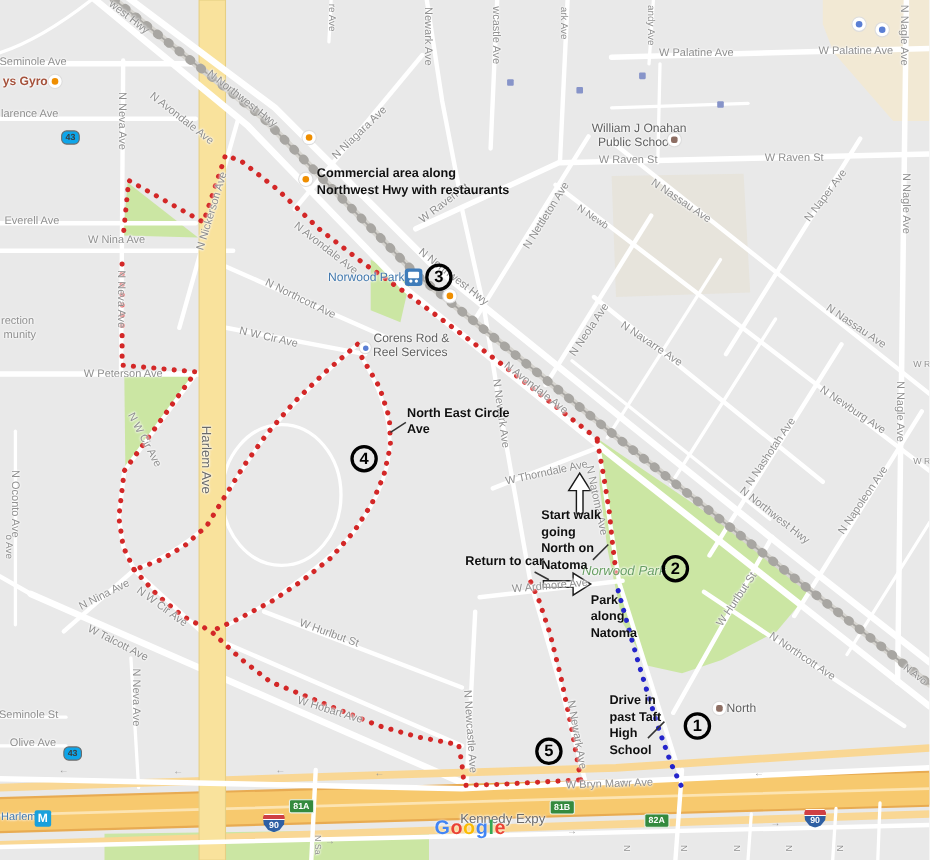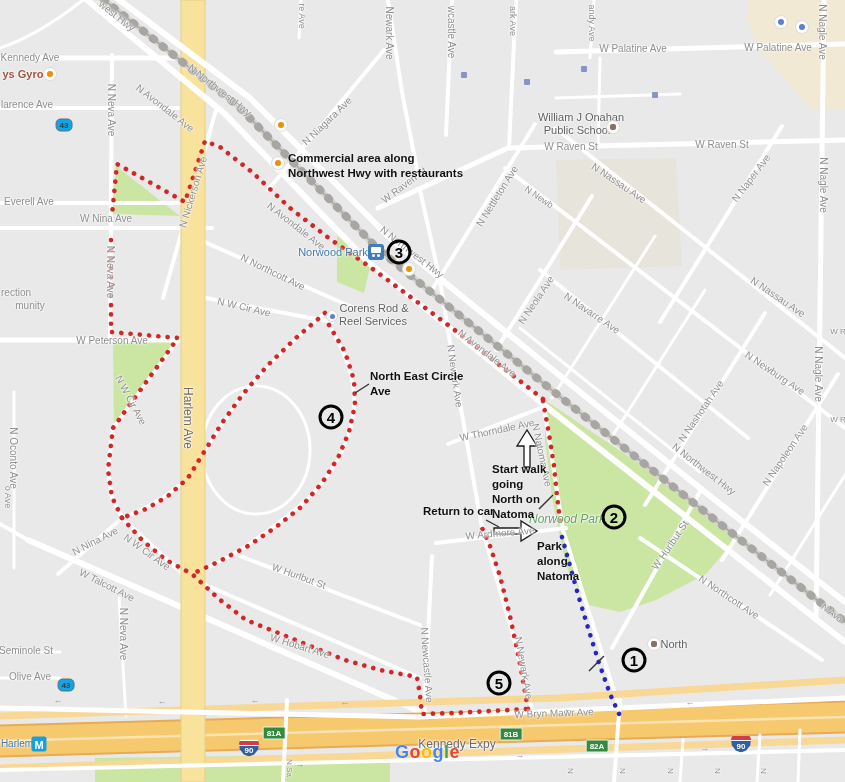--- a/index.html
+++ b/index.html
@@ -172,34 +172,34 @@
       <path d="M486,520 L499,527" stroke="#333" stroke-width="1.4"></path>
       <path d="M539,509 L553,495" stroke="#333" stroke-width="1.4"></path>
       <path d="M589,671 L604,656" stroke="#333" stroke-width="1.4"></path>
       <polygon points="524,467 524,446 517,446 527,430 537,446 530,446 530,467" fill="#ffffff" stroke="#1a1a1a" stroke-width="1.3"></polygon>
       <polygon points="494,528 521,528 521,521 537,531 521,541 521,534 494,534" fill="#ffffff" stroke="#1a1a1a" stroke-width="1.3"></polygon>
     </g>
   </svg>
 
   <div class="layer" id="labels-layer">
       <div class="slbl" style="left: 117px; top: 16px; transform: translate(-50%, -50%) rotate(38deg);">west Hwy</div>
-      <div class="slbl" style="left: 30px; top: 57px; transform: translate(-50%, -50%);">Kennedy Ave</div>
+      <div class="slbl" style="left: 30px; top: 57px; transform: translate(-50%, -50%);">Seminole Ave</div>
       <div class="slbl" style="left: 27px; top: 104px; transform: translate(-50%, -50%);">larence Ave</div>
       <div class="slbl" style="left: 29px; top: 201px; transform: translate(-50%, -50%);">Everell Ave</div>
       <div class="slbl" style="left: 106px; top: 218px; transform: translate(-50%, -50%);">W Nina Ave</div>
       <div class="slbl" style="left: 111px; top: 110px; transform: translate(-50%, -50%) rotate(90deg);">N Neva Ave</div>
       <div class="slbl" style="left: 110px; top: 272px; transform: translate(-50%, -50%) rotate(90deg);">N Neva Ave</div>
       <div class="slbl" style="left: 123px; top: 634px; transform: translate(-50%, -50%) rotate(90deg);">N Neva Ave</div>
       <div class="slbl" style="left: 193px; top: 192px; transform: translate(-50%, -50%) rotate(-73deg);">N Nickerson Ave</div>
       <div class="slbl" style="left: 220px; top: 90px; transform: translate(-50%, -50%) rotate(38deg);">N Northwest Hwy</div>
       <div class="slbl" style="left: 165px; top: 108px; transform: translate(-50%, -50%) rotate(38deg);">N Avondale Ave</div>
       <div class="slbl" style="left: 273px; top: 272px; transform: translate(-50%, -50%) rotate(26deg);">N Northcott Ave</div>
       <div class="slbl" style="left: 244px; top: 307px; transform: translate(-50%, -50%) rotate(13deg);">N W Cir Ave</div>
       <div class="slbl" style="left: 16px; top: 292px; transform: translate(-50%, -50%);">rection</div>
-      <div class="slbl" style="left: 30px; top: 305px; transform: translate(-50%, -50%);">munity</div>
+      <div class="slbl" style="left: 18px; top: 305px; transform: translate(-50%, -50%);">munity</div>
       <div class="slbl" style="left: 112px; top: 340px; transform: translate(-50%, -50%);">W Peterson Ave</div>
       <div class="slbl" style="left: 131px; top: 400px; transform: translate(-50%, -50%) rotate(62deg);">N W Cir Ave</div>
       <div class="slbl dark" style="font-size: 12px; left: 188px; top: 418px; transform: translate(-50%, -50%) rotate(90deg);">Harlem Ave</div>
       <div class="slbl" style="left: 13px; top: 458px; transform: translate(-50%, -50%) rotate(90deg);">N Oconto Ave</div>
       <div class="slbl" style="font-size: 9px; left: 8px; top: 497px; transform: translate(-50%, -50%) rotate(90deg);">o Ave</div>
       <div class="slbl" style="left: 95px; top: 541px; transform: translate(-50%, -50%) rotate(-27deg);">N Nina Ave</div>
       <div class="slbl" style="left: 147px; top: 552px; transform: translate(-50%, -50%) rotate(36deg);">N W Cir Ave</div>
       <div class="slbl" style="left: 107px; top: 585px; transform: translate(-50%, -50%) rotate(27deg);">W Talcott Ave</div>
       <div class="slbl" style="left: 26px; top: 650px; transform: translate(-50%, -50%);">Seminole St</div>
       <div class="slbl" style="left: 30px; top: 676px; transform: translate(-50%, -50%);">Olive Ave</div>
@@ -313,20 +313,26 @@
         <div>Natoma</div>
       </div>
       <div class="annot" style="left: 423px; top: 504px;">
         <div>Return to car</div>
       </div>
       <div class="annot" style="left: 537px; top: 539px;">
         <div>Park</div>
         <div>along</div>
         <div>Natoma</div>
       </div>
+      <div class="annot" style="left: 554px; top: 630px;">
+        <div>Drive in</div>
+        <div>past Taft</div>
+        <div>High</div>
+        <div>School</div>
+      </div>
     </div>
   <div class="layer" id="wpts-layer">
       <div class="wpt" style="left: 634px; top: 660px;">1</div>
       <div class="wpt" style="left: 614px; top: 517px;">2</div>
       <div class="wpt" style="left: 399px; top: 252px;">3</div>
       <div class="wpt" style="left: 331px; top: 417px;">4</div>
       <div class="wpt" style="left: 499px; top: 683px;">5</div>
     </div>
   <div id="gwm"><span style="color: rgb(66, 133, 244);">G</span><span style="color: rgb(234, 67, 53);">o</span><span style="color: rgb(251, 188, 5);">o</span><span style="color: rgb(66, 133, 244);">g</span><span style="color: rgb(52, 168, 83);">l</span><span style="color: rgb(234, 67, 53);">e</span></div>
 

